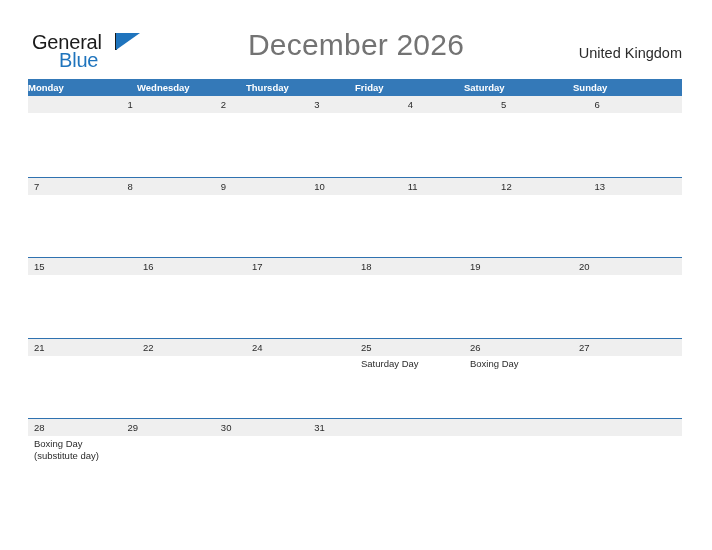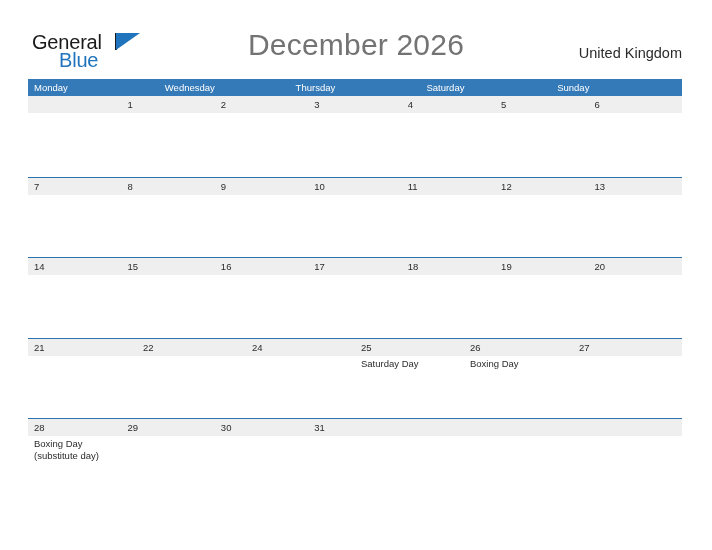--- a/index.html
+++ b/index.html
@@ -108,26 +108,27 @@
 
   .weekday-row {
     display: flex;
     width: 654px;
     height: 17px;
     background: #3479b8;
   }
   .weekday {
     flex: 1 1 0;
     box-sizing: border-box;
-    padding-left: 6px;
+    padding-left: 0;
     color: #ffffff;
     font-size: 9.5px;
     line-height: 17px;
     white-space: nowrap;
     overflow: hidden;
+    font-weight: bold;
   }
 
   .week-row {
     width: 654px;
     height: 80.6px;
     border-top: 1.4px solid #2f72b0;
     box-sizing: border-box;
     display: flex;
     position: relative;
   }
@@ -186,20 +187,21 @@
     <div class="region">United Kingdom</div>
 
   </div>
 
   <div class="calendar">
 
     <div class="weekday-row">
       <div class="weekday">Monday</div>
       <div class="weekday">Wednesday</div>
       <div class="weekday">Thursday</div>
+      <div class="weekday">Friday</div>
       <div class="weekday">Saturday</div>
       <div class="weekday">Sunday</div>
     </div>
 
     <div id="weeks-container">
         <div class="week-row first">
           <div class="band"></div>
           <div class="day-cell">
             <span class="day-num"></span>
           </div>
@@ -241,23 +243,20 @@
           </div>
           <div class="day-cell">
             <span class="day-num">12</span>
           </div>
           <div class="day-cell">
             <span class="day-num">13</span>
           </div>
         </div>
         <div class="week-row">
           <div class="band"></div>
-          <div class="day-cell">
-            <span class="day-num">14</span>
-          </div>
           <div class="day-cell">
             <span class="day-num">15</span>
           </div>
           <div class="day-cell">
             <span class="day-num">16</span>
           </div>
           <div class="day-cell">
             <span class="day-num">17</span>
           </div>
           <div class="day-cell">

